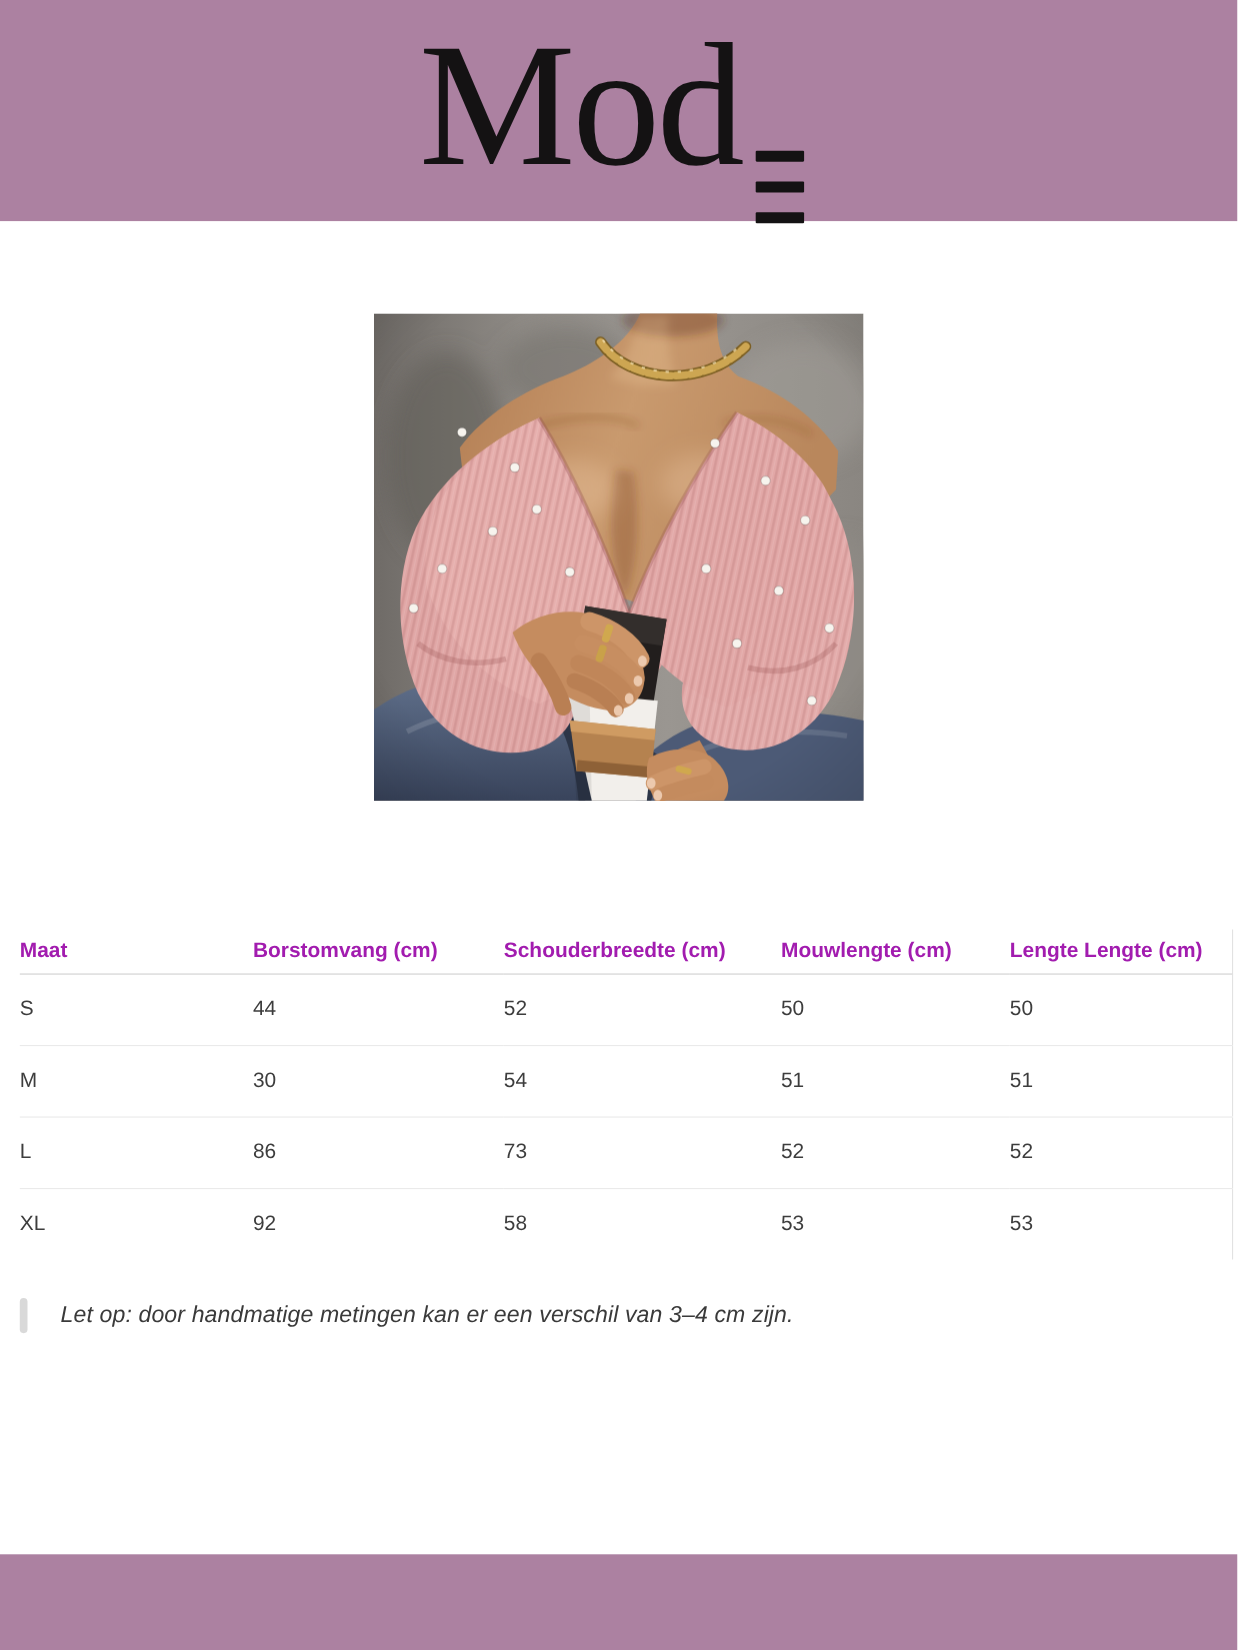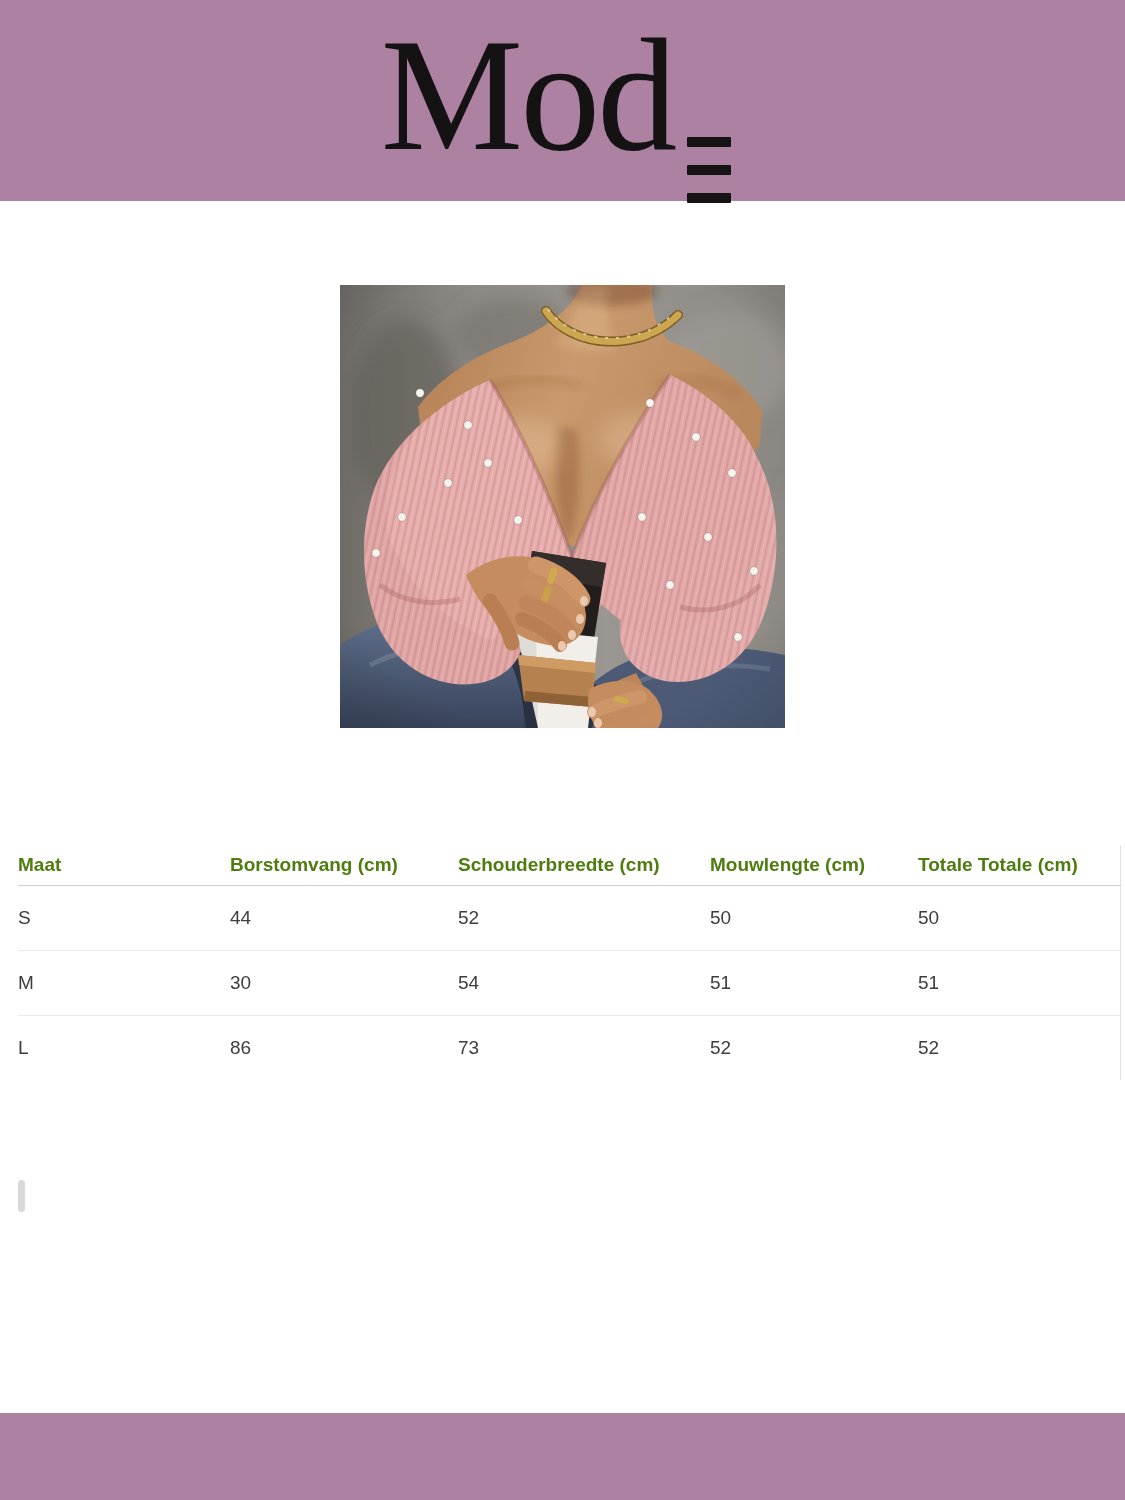--- a/index.html
+++ b/index.html
@@ -22,21 +22,21 @@
     display:inline-flex; flex-direction:column; row-gap:18px;
     margin:0 13px; transform:translateY(-2px);
   }
   .logo-ebars .bar { width:44px; height:10px; background:#141213; border-radius:1px; }
   
   .photo { position:absolute; left:340px; top:285px; width:445px; height:443px; }
   
   .size-table-wrap { position:absolute; left:18px; top:845px; }
   table { border-collapse:collapse; table-layout:fixed; width:1102px; border-right:1px solid #e2e2e2; }
   th {
-    text-align:left; font-size:19px; font-weight:700; color:#4d7c0f;
+    text-align:left; font-size:19px; font-weight:700; color:#a21caf;
     height:40px; vertical-align:middle; border-bottom:1px solid #cfcfcf; padding:0;
   }
   td {
     text-align:left; font-size:19px; font-weight:400; color:#3d3d3d;
     height:65px; vertical-align:middle; border-bottom:1px solid #eaeaea; padding:0;
   }
   tr:last-child td { border-bottom:none; }
   
   .note { position:absolute; left:18px; top:1178px; height:36px; display:flex; align-items:center; }
   .note-bar { width:7px; height:32px; background:#d9d9d9; border-radius:4px; flex:0 0 auto; }
@@ -199,21 +199,21 @@
         <col style="width:252px">
       <col style="width:208px">
         <col style="width:202px">
     </colgroup>
     <thead>
       <tr>
         <th>Maat</th>
         <th>Borstomvang (cm)</th>
         <th>Schouderbreedte (cm)</th>
         <th>Mouwlengte (cm)</th>
-        <th>Totale Totale (cm)</th>
+        <th>Lengte Lengte (cm)</th>
       </tr>
     </thead>
     <tbody>
       <tr>
         <td>S</td>
         <td>44</td>
         <td>52</td>
         <td>50</td>
         <td>50</td>
       </tr>
@@ -224,21 +224,29 @@
         <td>51</td>
         <td>51</td>
       </tr>
       <tr>
         <td>L</td>
         <td>86</td>
         <td>73</td>
         <td>52</td>
         <td>52</td>
       </tr>
+      <tr>
+        <td>XL</td>
+        <td>92</td>
+        <td>58</td>
+        <td>53</td>
+        <td>53</td>
+      </tr>
     </tbody>
   </table>
 </div>
 
 <div class="note">
   <span class="note-bar"></span>
+  <span class="note-text">Let op: door handmatige metingen kan er een verschil van 3–4 cm zijn.</span>
 </div>
 
 <footer class="band band-bottom"></footer>
 
 </body></html>

